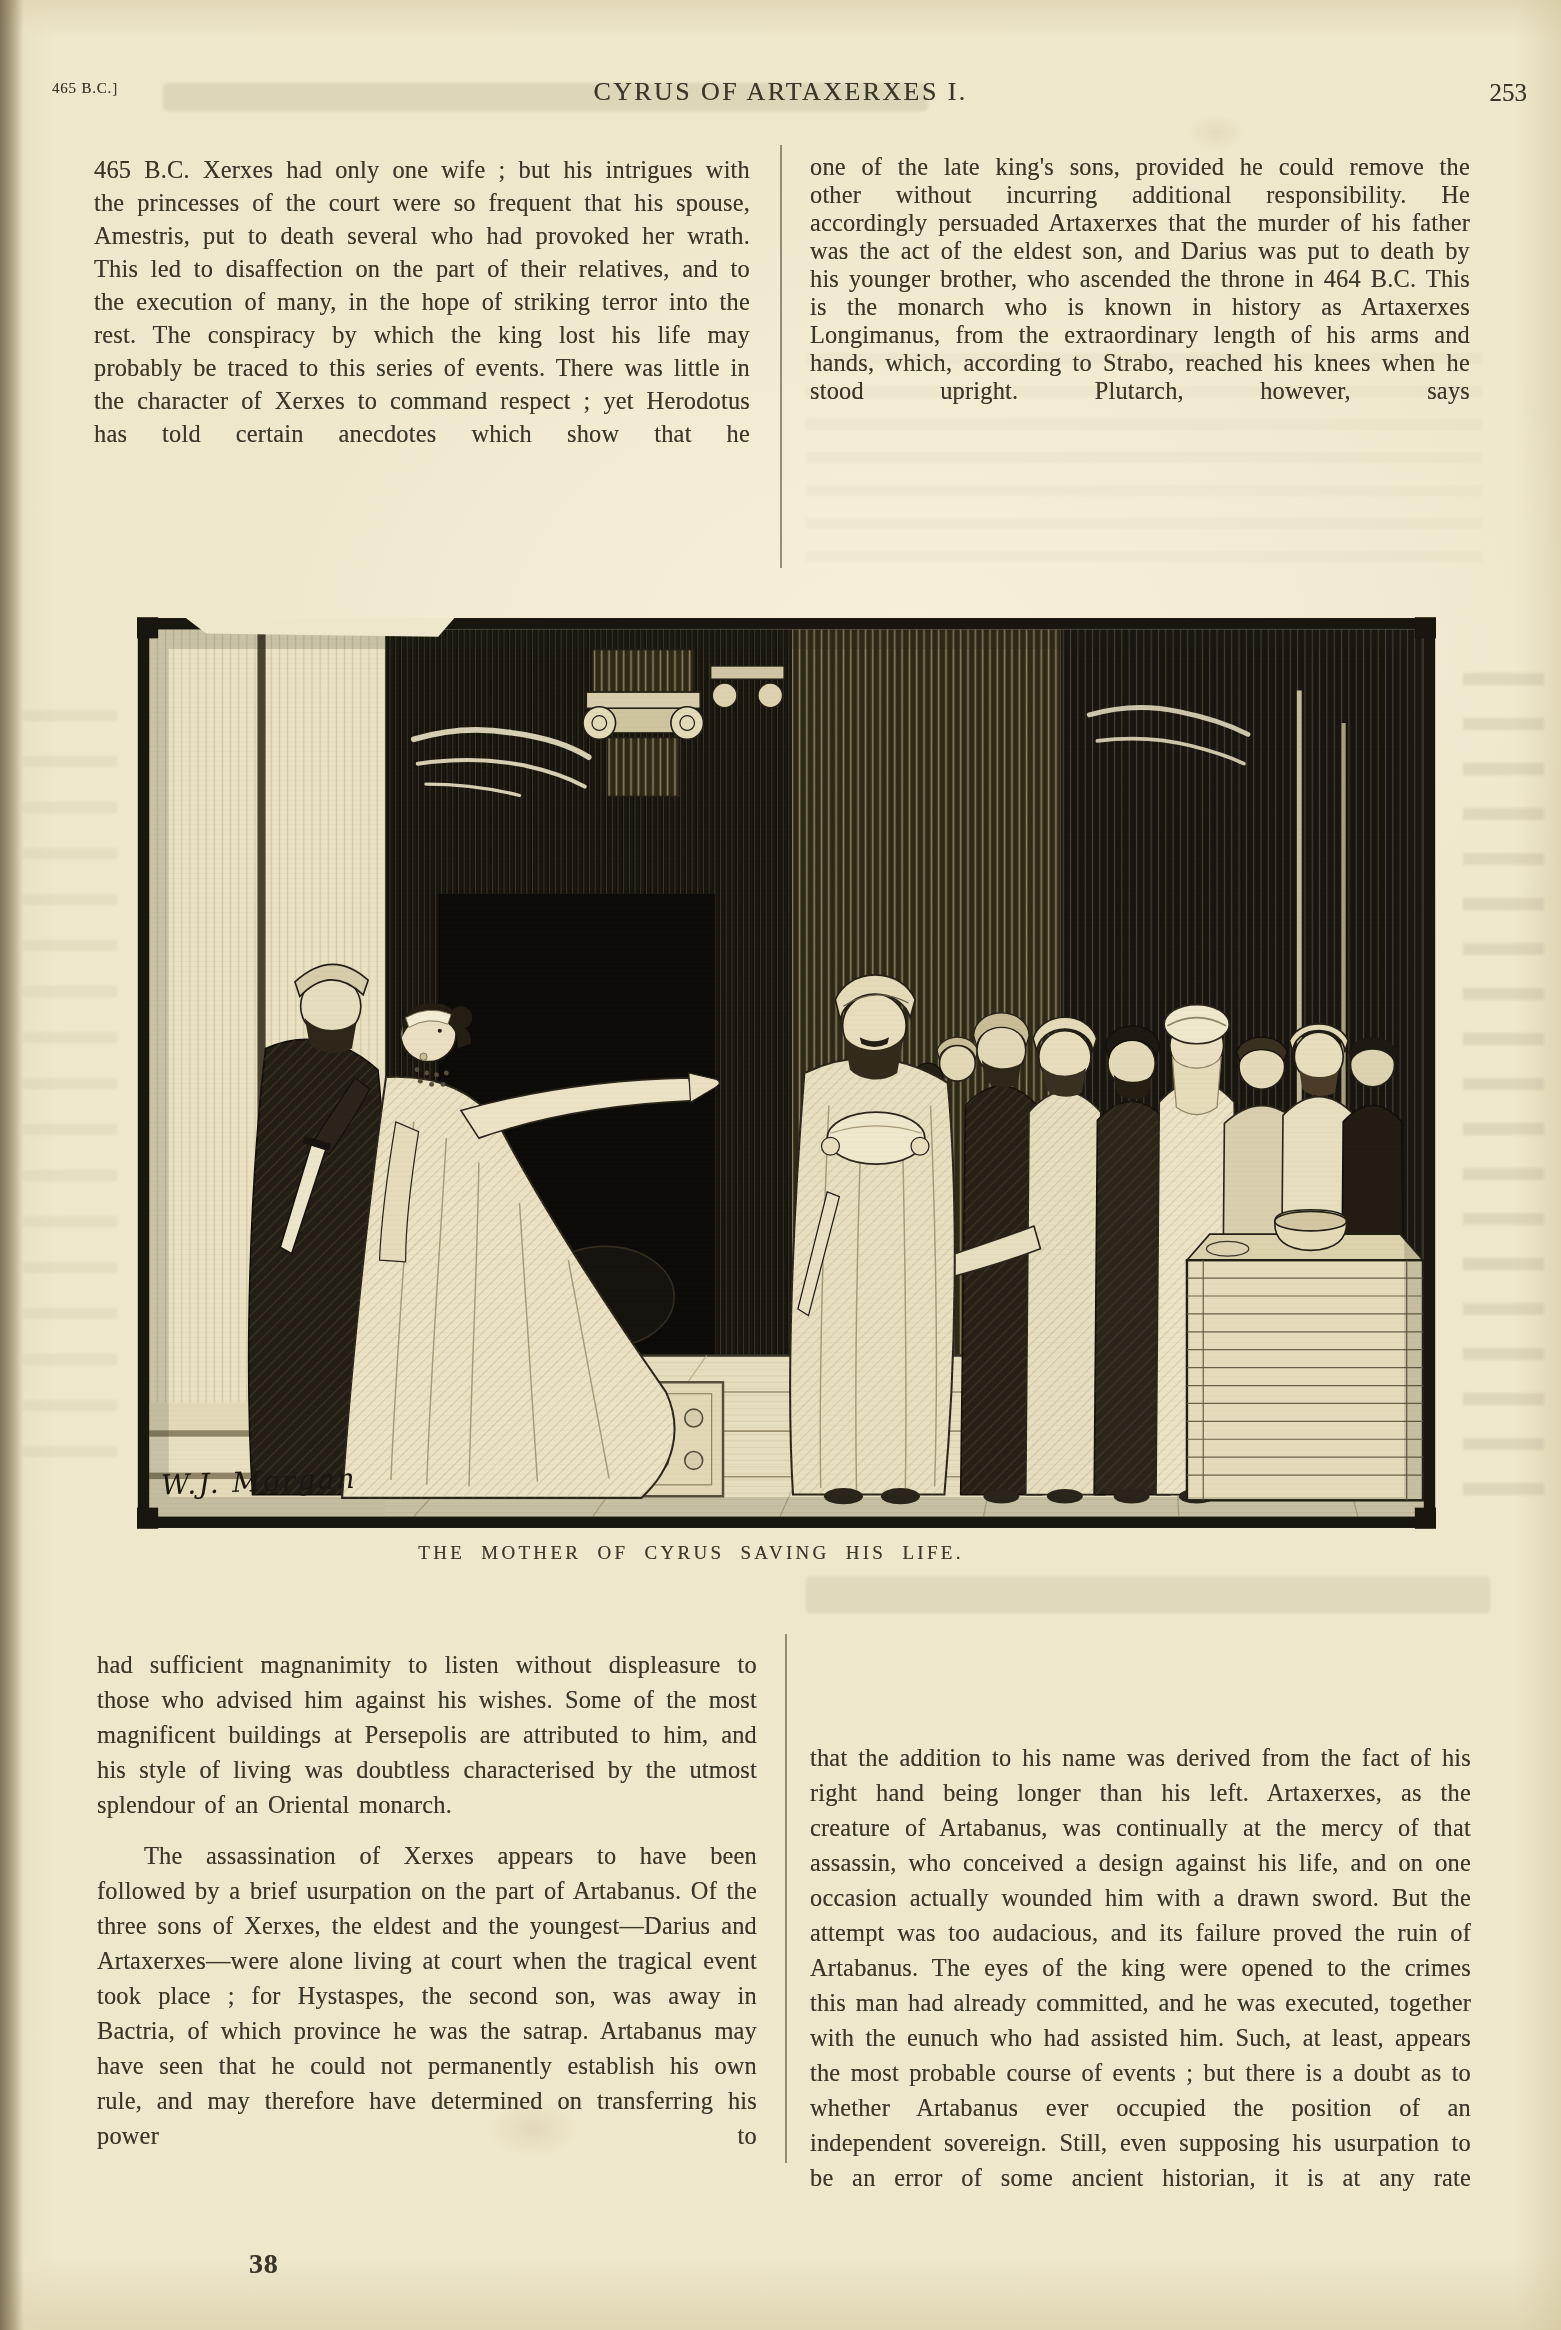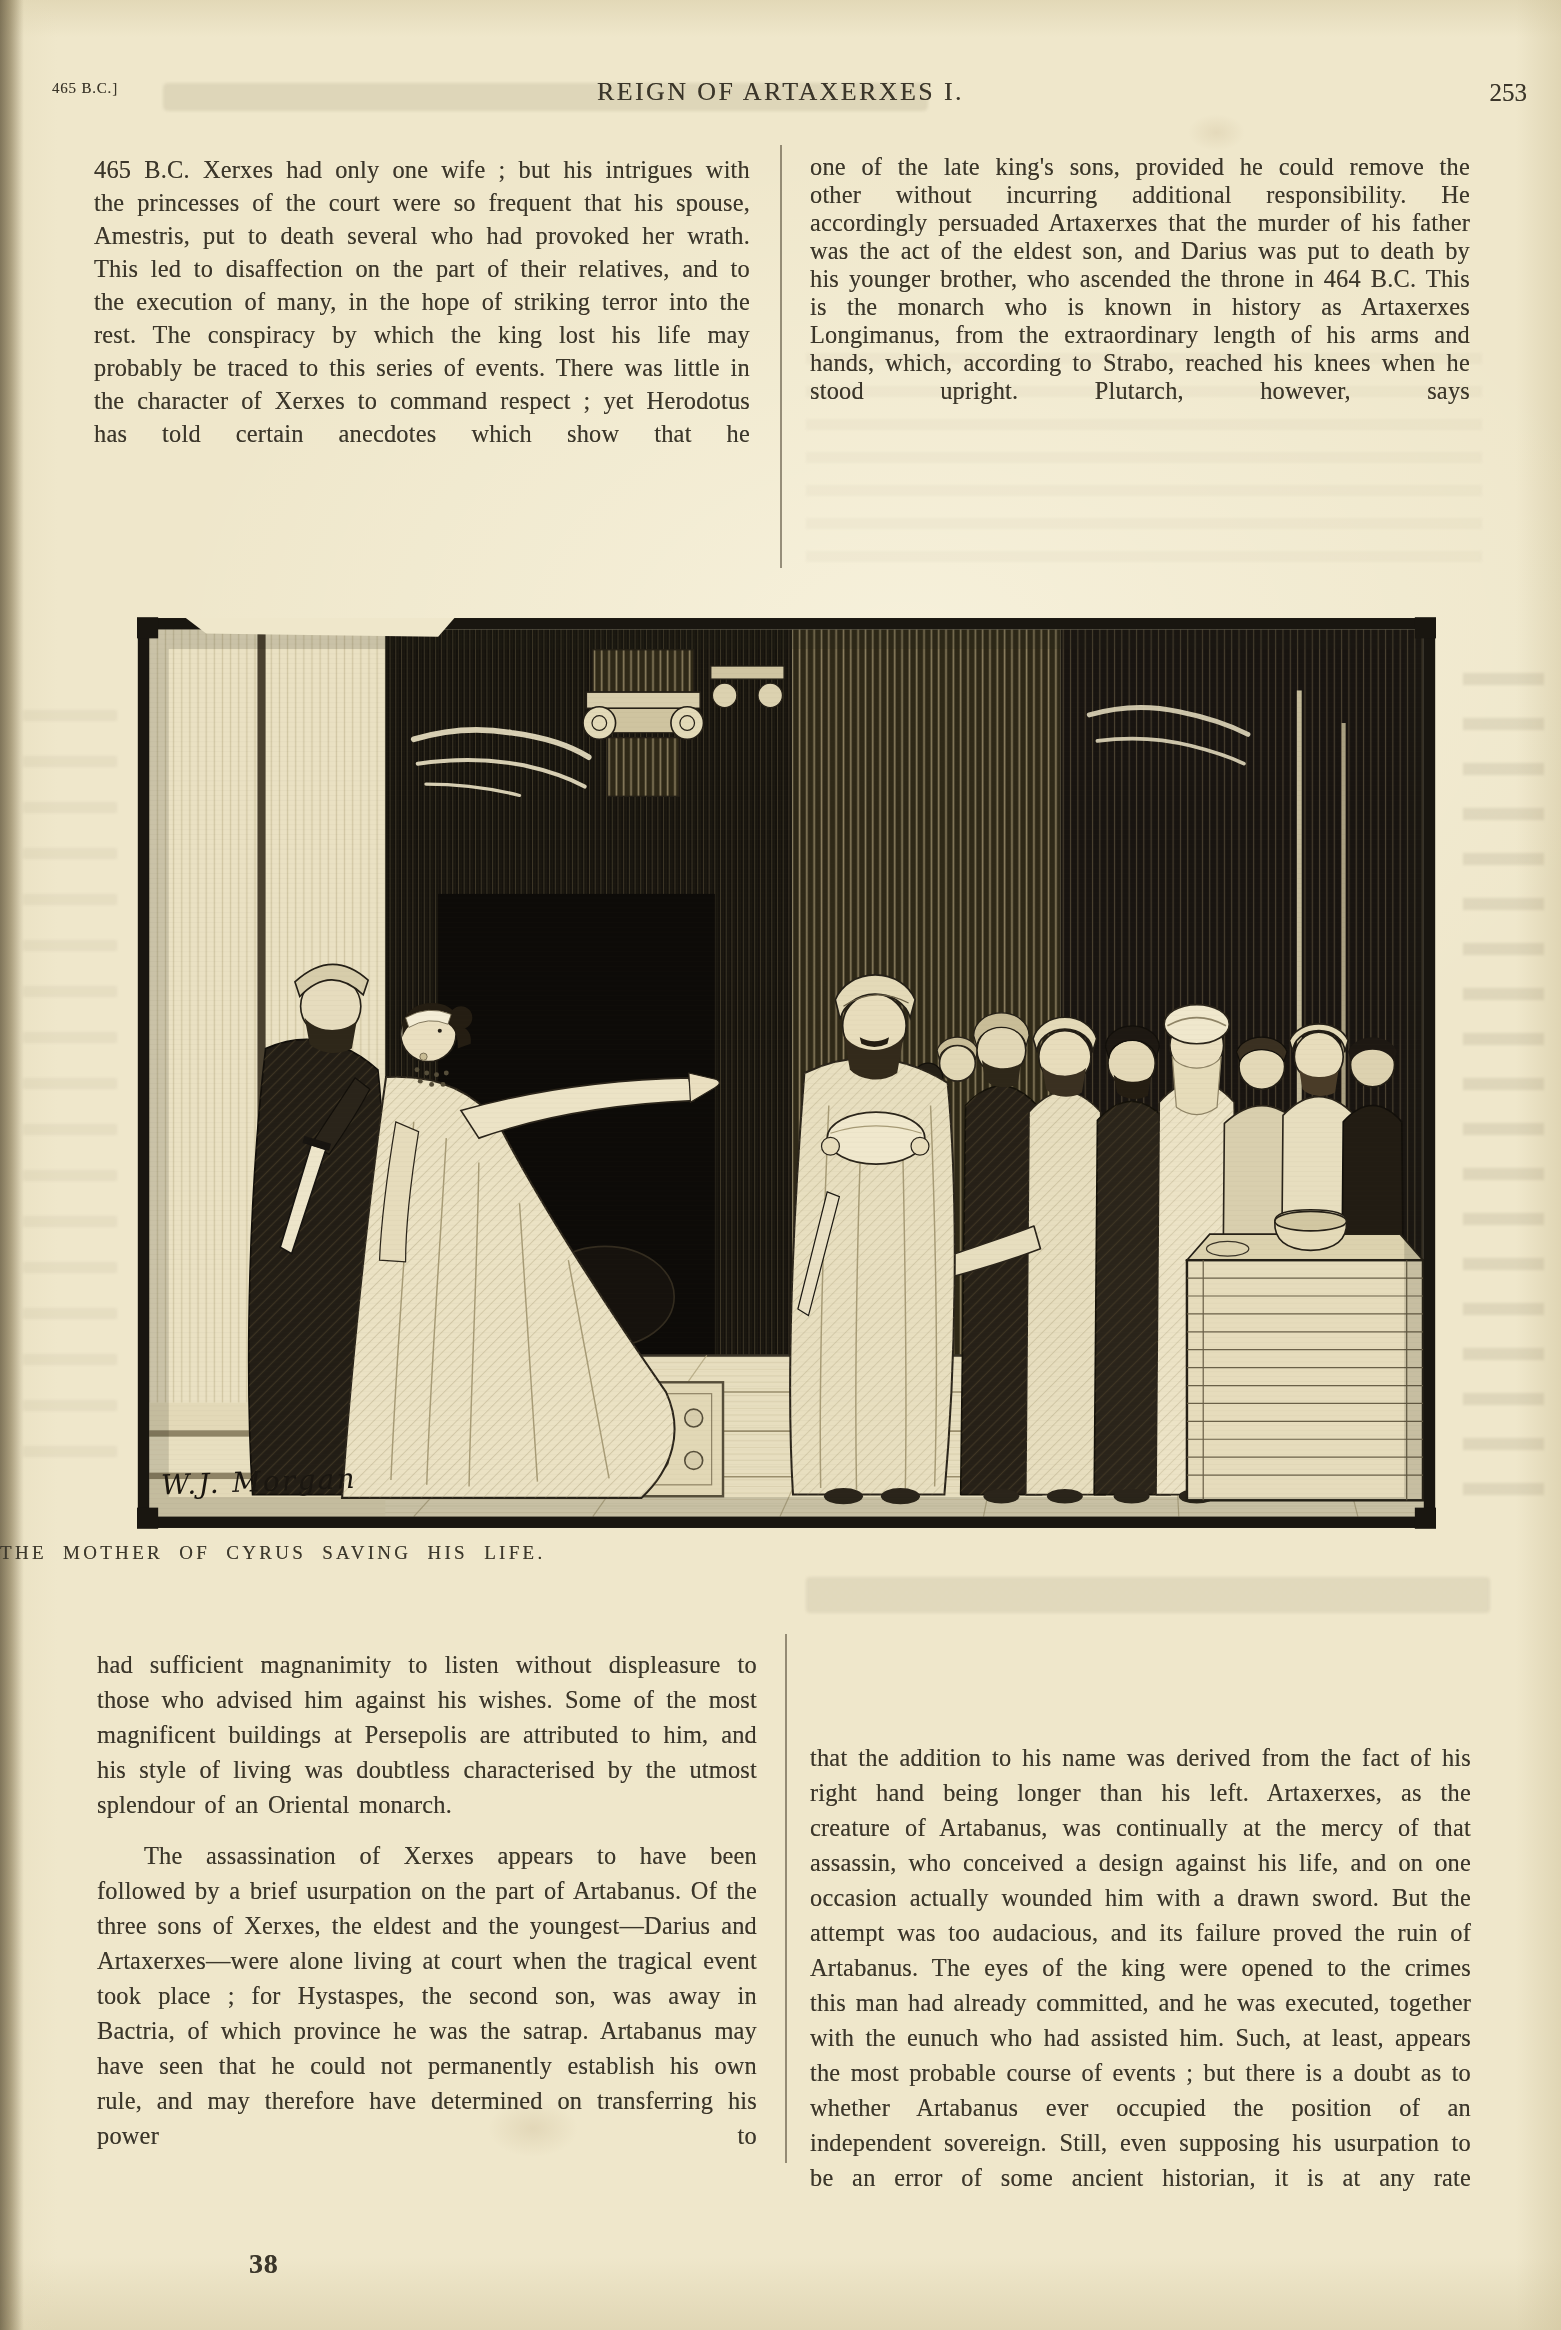--- a/index.html
+++ b/index.html
@@ -45,21 +45,21 @@
   .bot-left {left:81px; top:1631px;width:692px; line-height:35px;}
   .bot-right{left:794px; top:1724px;width:693px; line-height:35px;}
   .indent{text-indent:47px;}
   .colrule{position:absolute;width:1.6px;background:rgba(72,64,46,.55);}
   .rule-top{left:780px;top:145px;height:423px;}
   .rule-bottom{left:785px;top:1634px;height:529px;}
 
   
   .engraving{position:absolute;left:137px;top:617px;width:1299px;height:912px;margin:0;}
   .caption{
-    position:absolute;left:0;top:1542px;width:1382px;text-align:left;
+    position:absolute;left:0;top:1542px;width:1382px;text-align:center;
     font-size:19px;letter-spacing:3.3px;word-spacing:8.1px;color:#3d392d;
   }
   .press-mark{position:absolute;left:249px;top:2248px;font-size:28px;font-weight:bold;letter-spacing:0.8px;}
 
   
   .ghost{position:absolute;pointer-events:none;filter:blur(1.8px);}
   .g-head{left:163px;top:83px;width:765px;height:28px;
     background:linear-gradient(rgba(128,116,86,.15),rgba(128,116,86,.15));border-radius:4.9px;}
   .g-right{left:1463px;top:640px;width:81px;height:855px;
     background:repeating-linear-gradient(0deg,rgba(122,110,82,.14) 0 12.2px,rgba(0,0,0,0) 12.2px 45px);}
@@ -84,21 +84,21 @@
   <div class="ghost g-head"></div>
   <div class="ghost g-midtop"></div>
   <div class="ghost g-right"></div>
   <div class="ghost g-left"></div>
   <div class="ghost g-undercap"></div>
   <div class="spot s1"></div>
   <div class="spot s2"></div>
 
   <header class="running-head">
     <span class="folio-left ink">465 B.C.]</span>
-    <span class="head-title ink">REIGN OF ARTAXERXES I.</span>
+    <span class="head-title ink">CYRUS OF ARTAXERXES I.</span>
     <span class="folio-right ink">253</span>
   </header>
 
   <div class="colrule rule-top"></div>
   <div class="tcol top-left ink">
     <p class="jlast">465 B.C. Xerxes had only one wife ; but his intrigues with the princesses of the court were so frequent that his spouse, Amestris, put to death several who had provoked her wrath. This led to disaffection on the part of their relatives, and to the execution of many, in the hope of striking terror into the rest. The conspiracy by which the king lost his life may probably be traced to this series of events. There was little in the character of Xerxes to command respect ; yet Herodotus has told certain anecdotes which show that he</p>
   </div>
   <div class="tcol top-right ink">
     <p class="jlast">one of the late king's sons, provided he could remove the other without incurring additional responsibility. He accordingly persuaded Artaxerxes that the murder of his father was the act of the eldest son, and Darius was put to death by his younger brother, who ascended the throne in 464 B.C. This is the monarch who is known in history as Artaxerxes Longimanus, from the extraordinary length of his arms and hands, which, according to Strabo, reached his knees when he stood upright. Plutarch, however, says</p>
   </div>

